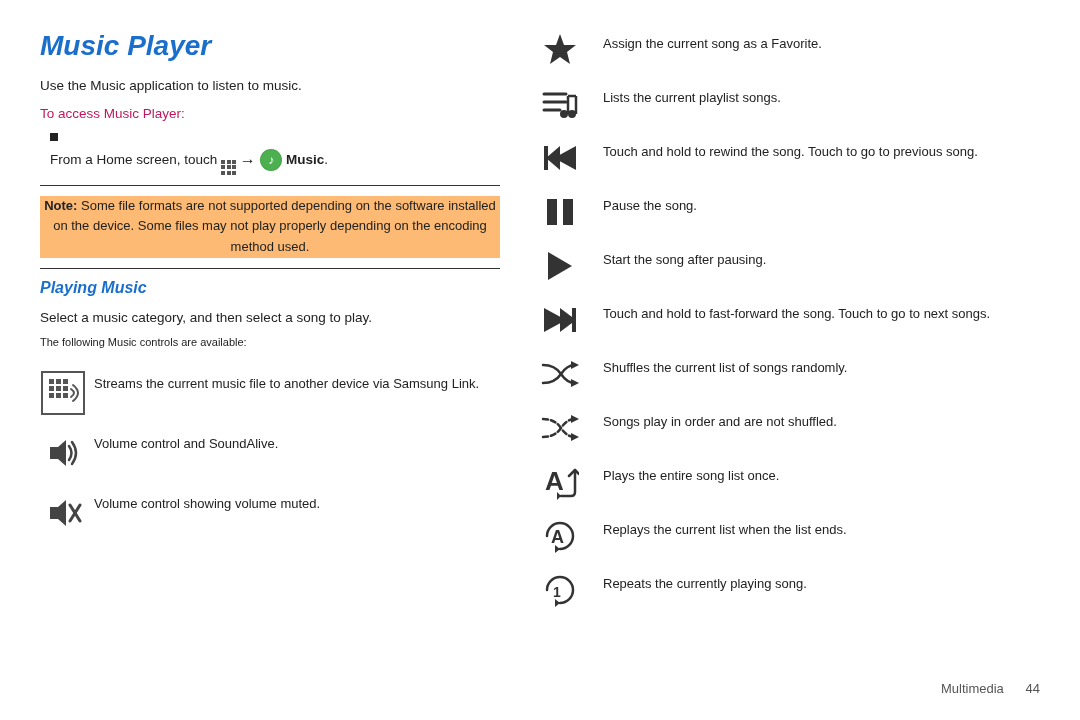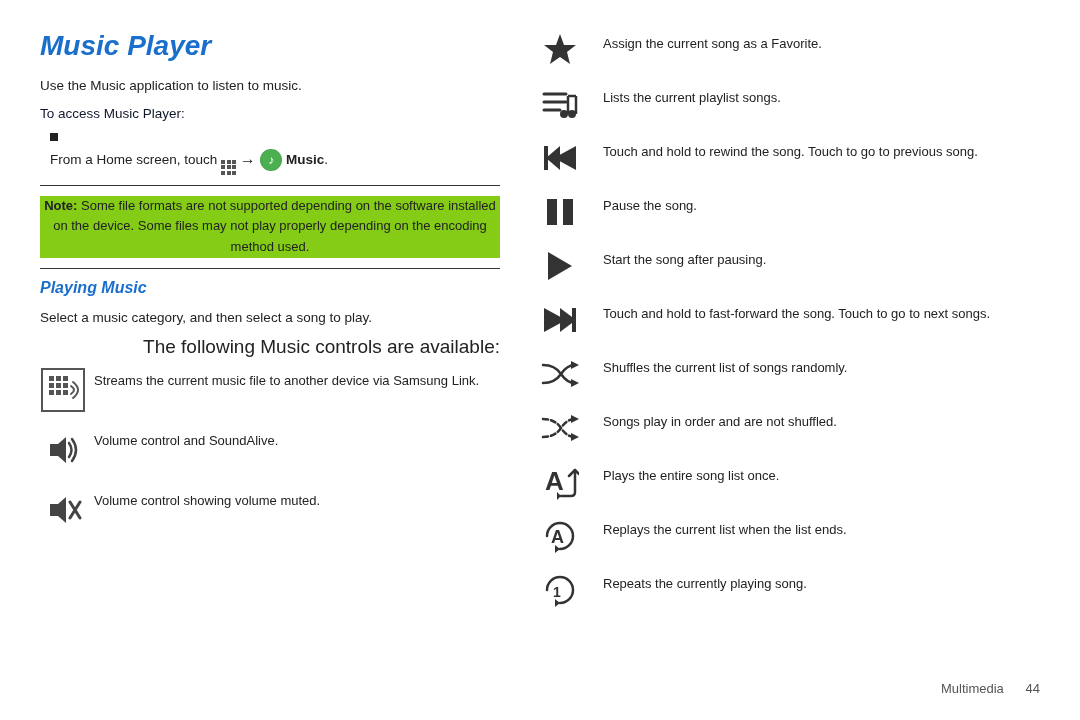--- a/index.html
+++ b/index.html
@@ -39,21 +39,21 @@
 
     .intro-text {
       font-size: 13.5px;
       color: #222;
       margin-bottom: 5px;
       line-height: 1.5;
     }
 
     .access-text {
       font-size: 13.5px;
-      color: #0f172a;
+      color: #be185d;
       margin-bottom: 8px;
       line-height: 1.5;
       margin-top: 8px;
     }
 
     .bullet-item {
       display: flex;
       align-items: flex-start;
       gap: 8px;
       margin-left: 10px;
@@ -109,21 +109,21 @@
       font-weight: bold;
     }
 
     .divider {
       border: none;
       border-top: 1px solid #333;
       margin: 10px 0;
     }
 
     .note-box {
-      background: #84cc16;
+      background: #fdba74;
       margin-bottom: 10px;
       font-size: 13px;
       line-height: 1.6;
       text-align: center;
     }
 
     .note-bold {
       font-weight: bold;
     }
 
@@ -136,24 +136,23 @@
     }
 
     .body-text {
       font-size: 13.5px;
       line-height: 1.6;
       color: #222;
       margin-bottom: 8px;
     }
 
     .controls-title {
-      font-size: 19px;
-      margin-bottom: 9px;
-      color: #222;
-      text-align: right;
+      font-size: 11px;
+      margin-bottom: 22px;
+      color: #222;
     }
 
     
     .icon-row {
       display: flex;
       align-items: flex-start;
       gap: 8px;
       margin-bottom: 14px;
     }
 

